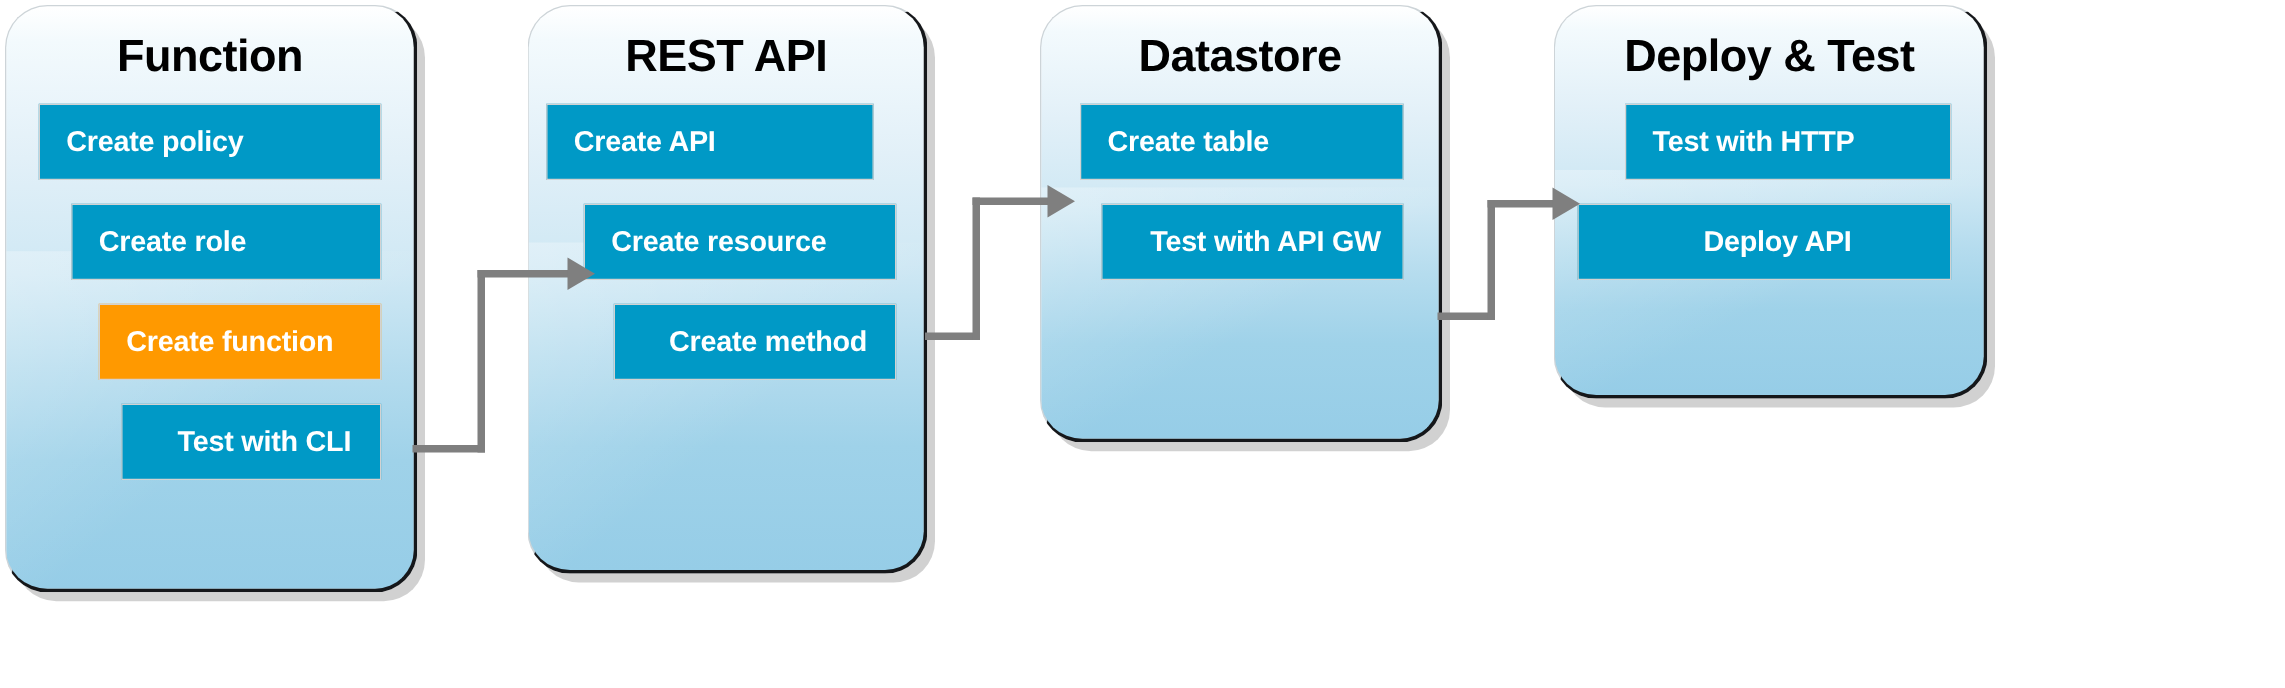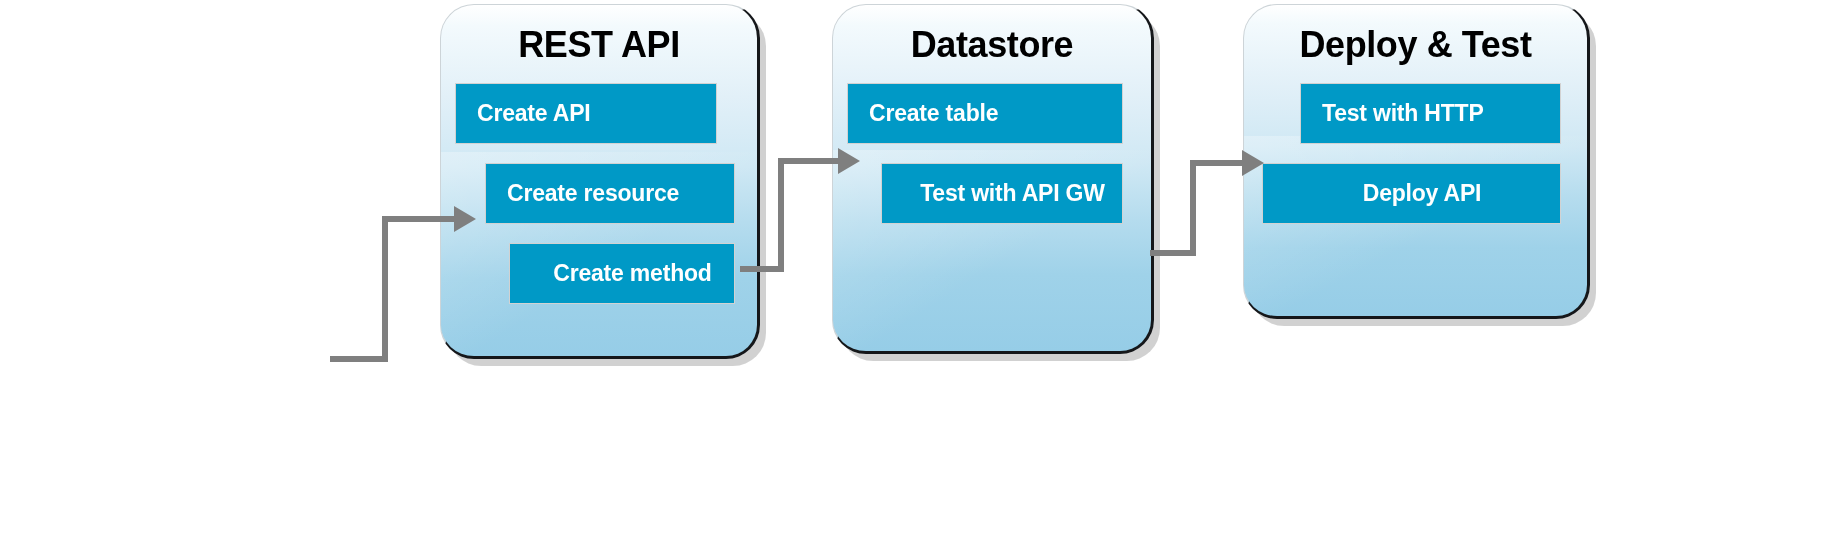--- a/index.html
+++ b/index.html
@@ -85,40 +85,57 @@
     border-top:13px solid transparent;
     border-bottom:13px solid transparent;
     border-left:22px solid #7f7f7f;
   }
 </style>
 </head>
 <body>
 
 <div id="stage">
 
+  <div class="panel" style="left:4px; top:4px; width:330px; height:470px;">
+    <div class="panel-title">Function</div>
+    <div class="steps">
+      <div class="step" style="margin-left:26px; margin-right:26px;">
+        <span>Create policy</span>
+      </div>
+      <div class="step" style="margin-left:52px; margin-right:26px;">
+        <span>Create role</span>
+      </div>
+      <div class="step highlight" style="margin-left:74px; margin-right:26px;">
+        <span>Create function</span>
+      </div>
+      <div class="step" style="margin-left:92px; margin-right:26px;">
+        <span>Test with CLI</span>
+      </div>
+    </div>
+  </div>
 
-  <div class="panel" style="left:440px; top:4px; width:320px; height:355px;">
+  <div class="panel" style="left:422px; top:4px; width:320px; height:455px;">
     <div class="panel-title">REST API</div>
     <div class="steps">
       <div class="step" style="margin-left:14px; margin-right:40px;align-items:center;">
         <span>Create API</span>
       </div>
       <div class="step" style="margin-left:44px; margin-right:22px;">
         <span>Create resource</span>
       </div>
       <div class="step" style="margin-left:68px; margin-right:22px;">
         <span>Create method</span>
       </div>
     </div>
   </div>
 
   <div class="panel" style="left:832px; top:4px; width:322px; height:350px;">
     <div class="panel-title">Datastore</div>
     <div class="steps">
-      <div class="step" style="margin-left:14px; margin-right:28px;">
+      <div class="step" style="margin-left:31px; margin-right:28px;">
         <span>Create table</span>
       </div>
       <div class="step" style="margin-left:48px; margin-right:28px;">
         <span>Test with API GW</span>
       </div>
     </div>
   </div>
 
   <div class="panel" style="left:1243px; top:4px; width:347px; height:315px;">
     <div class="panel-title">Deploy &amp; Test</div>

